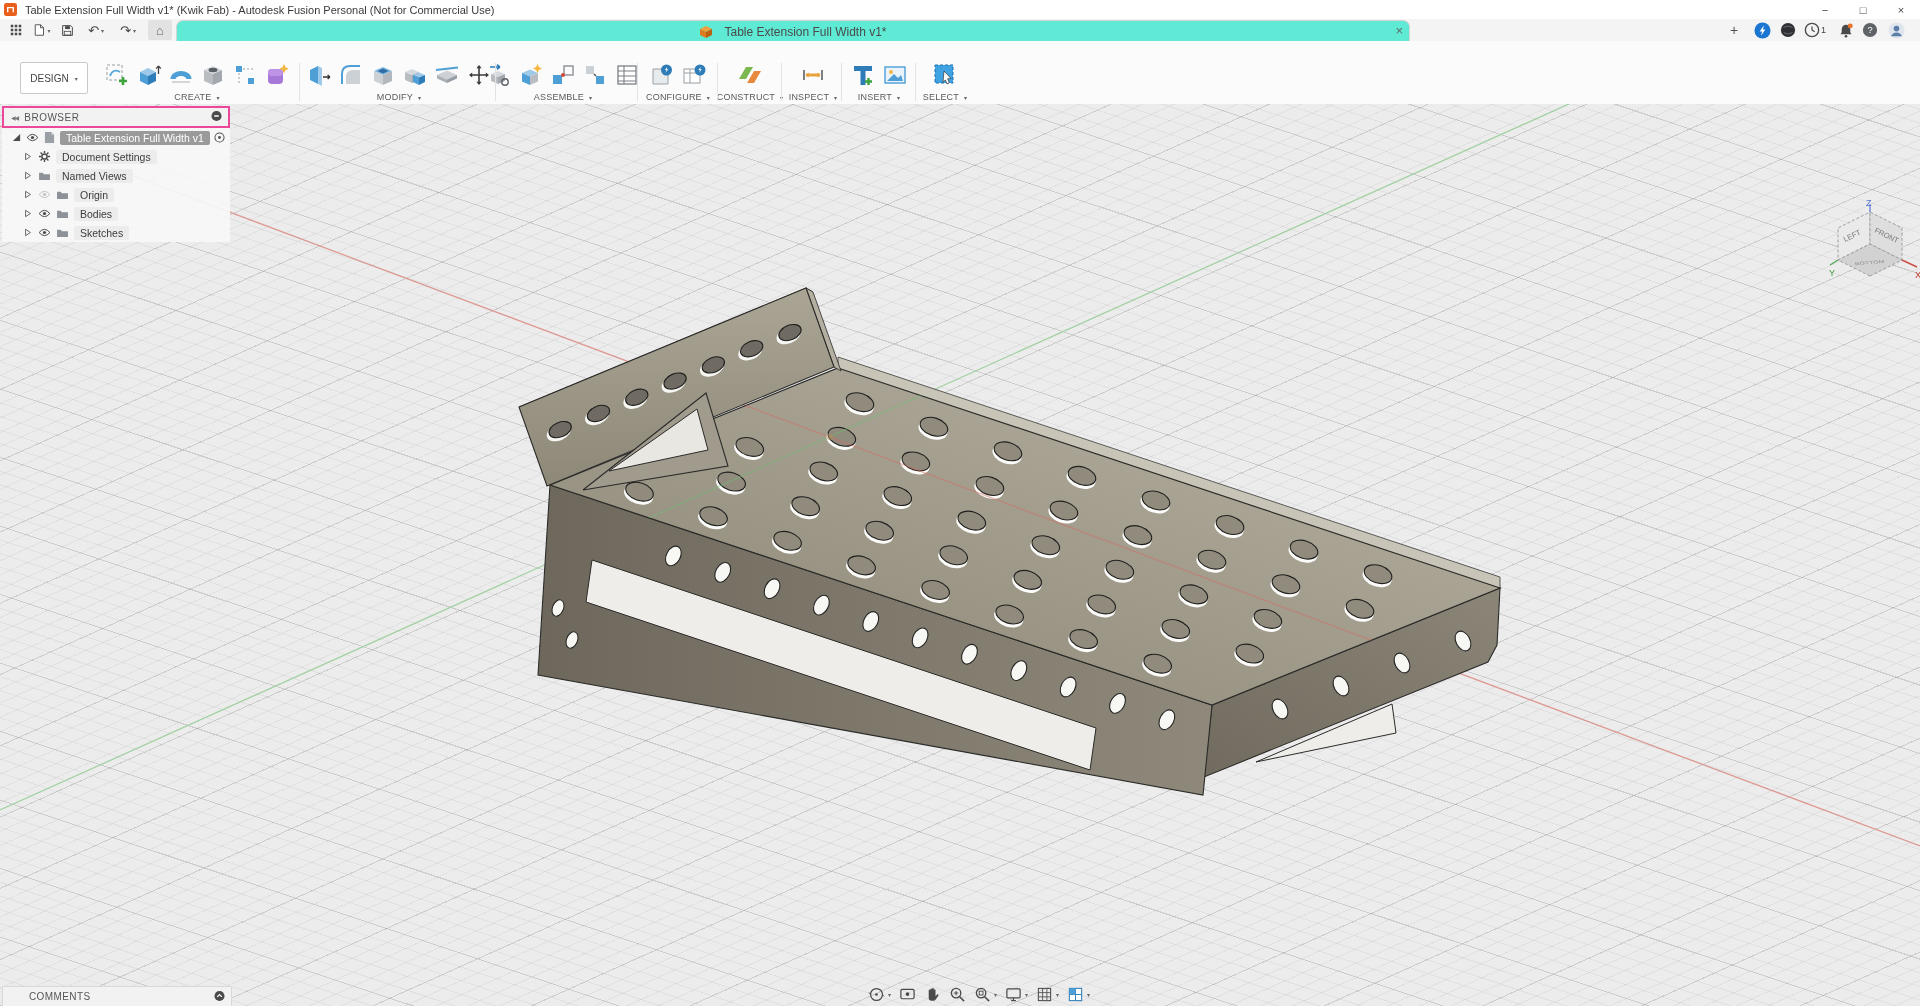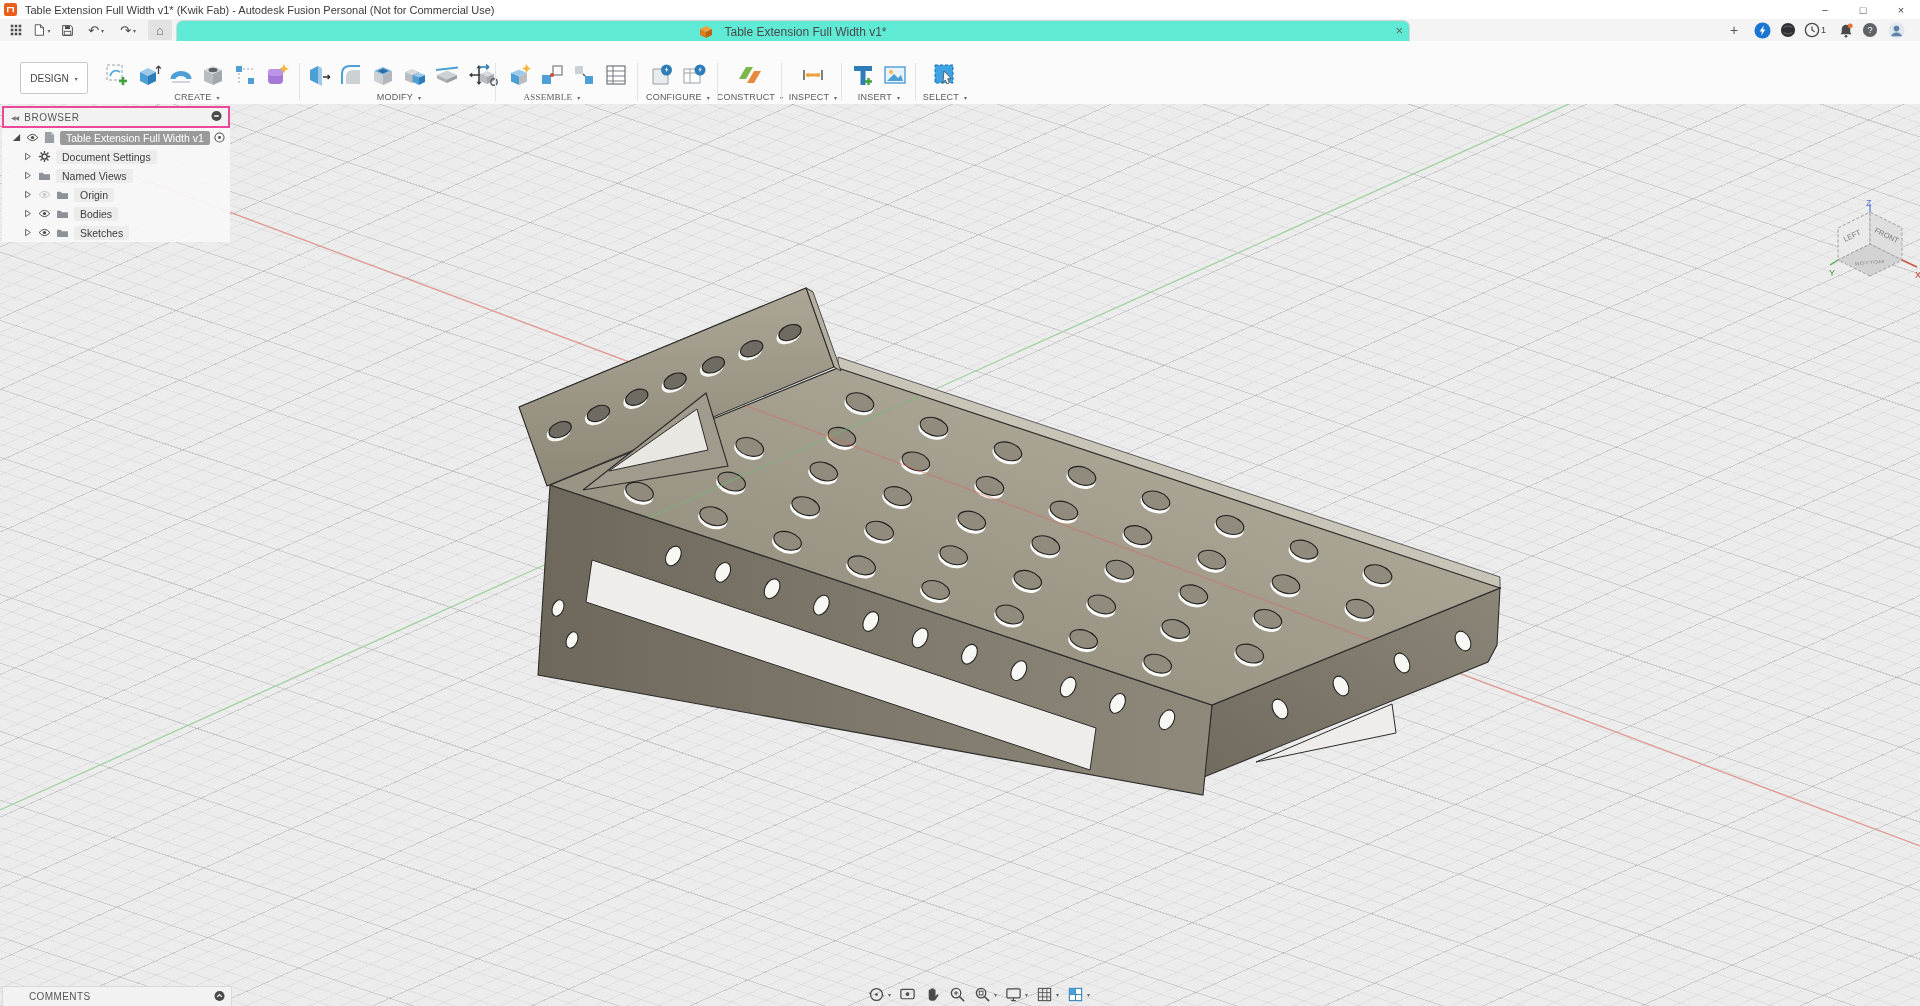--- a/index.html
+++ b/index.html
@@ -281,21 +281,21 @@
             <path d="M20 2l1.5 3.2L24.7 6.7l-3.2 1.5L20 11.4l-1.5-3.2-3.2-1.5 3.2-1.5z" fill="#f4b73f"></path>
           </svg>
         </button>
     </div>
     <div class="glabel">
         <span>CREATE</span>
         <span class="qcaret">▾</span>
       </div>
   </div>
 
-  <div class="tgroup" style="left:477px;width:150px;font-family:Liberation Serif, serif;">
+  <div class="tgroup" style="left:488px;width:150px;">
     <div class="grow">
       <button class="ticon">
           <svg viewBox="0 0 26 26">
             <polygon points="5,12 12,9 19,12 12,15" fill="#d6dadf"></polygon>
             <polygon points="5,12 12,15 12,22 5,19" fill="#b9bdc2"></polygon>
             <polygon points="19,12 12,15 12,22 19,19" fill="#a3a8ae"></polygon>
             <path d="M4 5h10m0 0L11 2.6M14 5l-3 2.4" stroke="#2e7cb8" stroke-width="1.6" fill="none"></path>
             <circle cx="19" cy="20" r="3.2" fill="none" stroke="#5b6066" stroke-width="1.4"></circle>
           </svg>
         </button>

